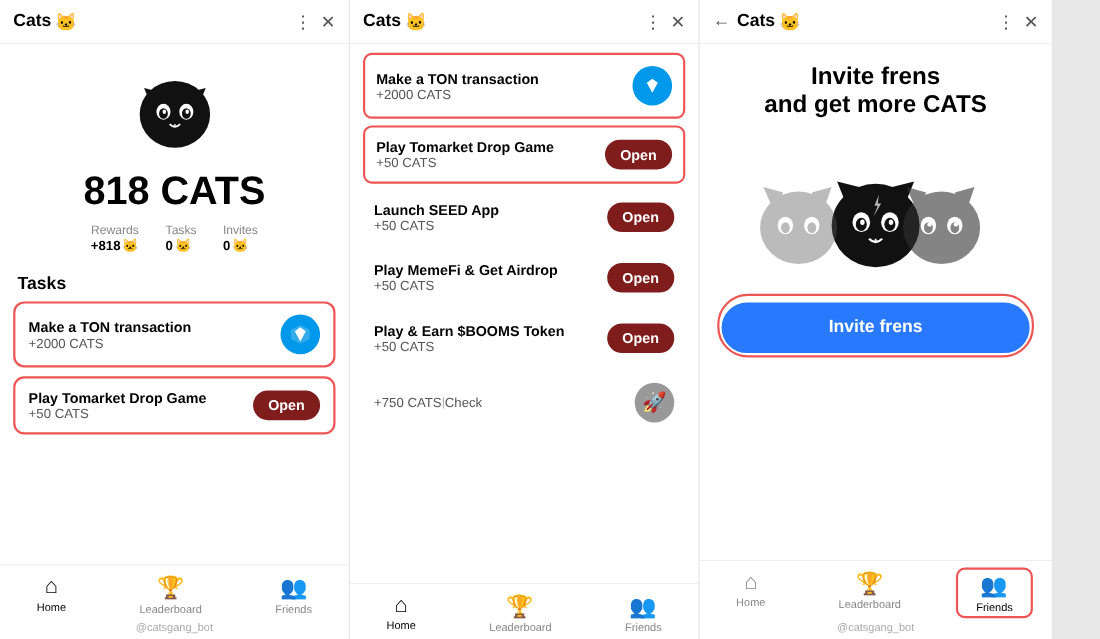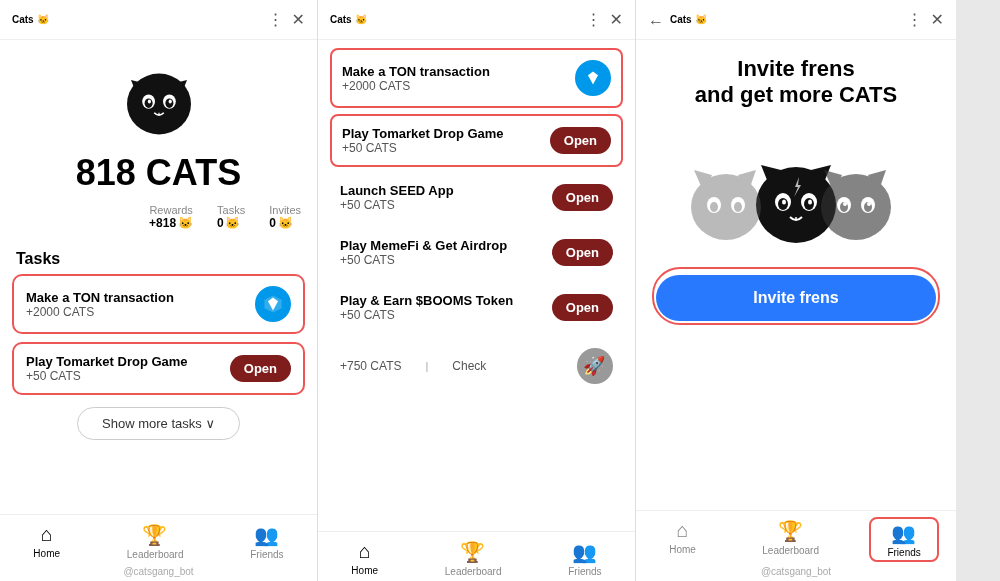--- a/index.html
+++ b/index.html
@@ -40,21 +40,21 @@
 
     
     .top-bar {
       display: flex;
       align-items: center;
       padding: 8px 12px;
       border-bottom: 1px solid #eee;
       min-height: 40px;
     }
     .top-bar-title {
-      font-size: 10px;
+      font-size: 16px;
       font-weight: 600;
       flex: 1;
       display: flex;
       align-items: center;
       gap: 4px;
     }
     .top-bar-actions {
       display: flex;
       gap: 8px;
       align-items: center;
@@ -86,21 +86,21 @@
 
     .balance {
       text-align: center;
       font-size: 36px;
       font-weight: 700;
       padding: 4px 0;
     }
 
     .stats-row {
       display: flex;
-      justify-content: flex-end;
+      justify-content: center;
       gap: 24px;
       padding: 6px 16px 12px;
     }
     .stat-item {
       text-align: center;
     }
     .stat-label {
       font-size: 11px;
       color: #888;
     }
@@ -395,23 +395,20 @@
 
     <div class="task-item">
       <div class="task-item-info">
         <div class="task-name">Play Tomarket Drop Game</div>
         <div class="task-reward">+50 CATS</div>
       </div>
       <button class="btn-open">Open</button>
     </div>
   </div>
 
-  <button class="show-more-btn">
-    <span>Show more tasks</span> ∨
-  </button>
 
   <div class="bottom-nav">
     <div class="nav-item active">
       <span class="nav-icon">⌂</span>
       <span class="nav-label">Home</span>
     </div>
     <div class="nav-item">
       <span class="nav-icon">🏆</span>
       <span class="nav-label">Leaderboard</span>
     </div>
@@ -476,21 +473,21 @@
     <div class="task-item-p2">
       <div class="task-info-p2">
         <div class="task-name-p2">Play &amp; Earn $BOOMS Token</div>
         <div class="task-reward-p2">+50 CATS</div>
       </div>
       <button class="btn-open">Open</button>
     </div>
 
     <div class="task-item-p2">
       <div class="task-info-p2">
-        <div class="task-reward-p2" style="display:flex;align-items:center;gap:24px;">
+        <div class="task-reward-p2" style="display:flex;align-items:center;gap:0;">
           <span>+750 CATS</span>
           <span style="color:#aaa;font-size:11px;">|</span>
           <span style="color:#555;font-size:12px;">Check</span>
         </div>
       </div>
       <button class="btn-launch" style="background:#999;">
         🚀
       </button>
     </div>
   </div>

